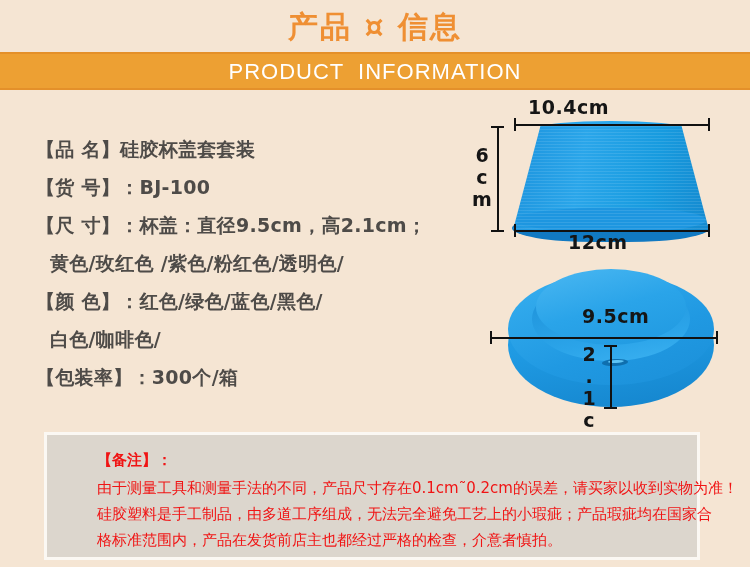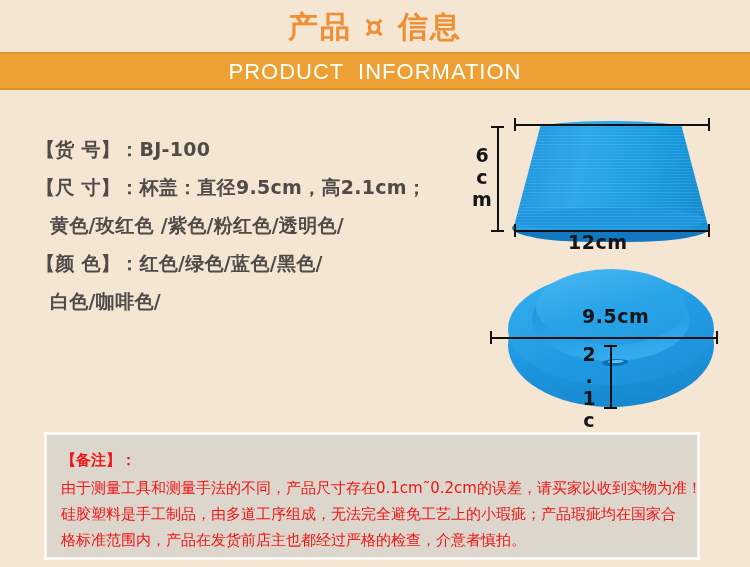--- a/index.html
+++ b/index.html
@@ -219,20 +219,21 @@
   .note-box {
     position: absolute;
     left: 44px; top: 432px;
     width: 656px; height: 128px;
     background: #dcd6cd;
     border: 3px solid #fbf8f3;
     box-sizing: border-box;
   }
   .note-inner {
     padding: 12px 14px 0 14px;
+    margin-left: 36px;
   }
   .note-line {
     color: #f01414;
     font-size: 15px;
     line-height: 26px;
     white-space: nowrap;
     font-family: "DejaVu Sans", "Liberation Sans", sans-serif;
   }
   .note-title {
     font-weight: bold;
@@ -243,36 +244,39 @@
 <body>
 
 <div class="header-top"></div>
 <div class="header-title">产品 ¤ 信息</div>
 
 <div class="header-band">
   <div class="header-band-label">PRODUCT  INFORMATION</div>
 </div>
 
 <div class="spec-list">
+  <div class="spec-line">【品 名】硅胶杯盖套套装</div>
   <div class="spec-line">【货 号】：BJ-100</div>
   <div class="spec-line">【尺 寸】：杯盖：直径9.5cm，高2.1cm；</div>
   <div class="spec-line indented">黄色/玫红色 /紫色/粉红色/透明色/</div>
   <div class="spec-line">【颜 色】：红色/绿色/蓝色/黑色/</div>
   <div class="spec-line indented">白色/咖啡色/</div>
+  <div class="spec-line">【包装率】：300个/箱</div>
 </div>
 
 <div class="product-area">
 
   <div class="sleeve-wrap">
     <div class="sleeve-top-edge"></div>
     <div class="sleeve-bottom-edge"></div>
     <div class="sleeve-body"></div>
     <div class="sleeve-bottom-inner"></div>
     <div class="sleeve-ribs"></div>
 
+    <div class="dim-label" style="left:58px; top:0px;">10.4cm</div>
     <div class="dim-line-h" style="left:44px; top:28px; width:196px;"></div>
     <div class="dim-cap-v" style="left:44px; top:22px;"></div>
     <div class="dim-cap-v" style="left:238px; top:22px;"></div>
 
     <div class="dim-label vertical" style="left:1px; top:48px;">6cm</div>
     <div class="dim-line-v" style="left:27px; top:30px; height:106px;"></div>
     <div class="dim-cap-h" style="left:21px; top:30px;"></div>
     <div class="dim-cap-h" style="left:21px; top:134px;"></div>
 
     <div class="dim-line-h" style="left:44px; top:134px; width:196px;"></div>

